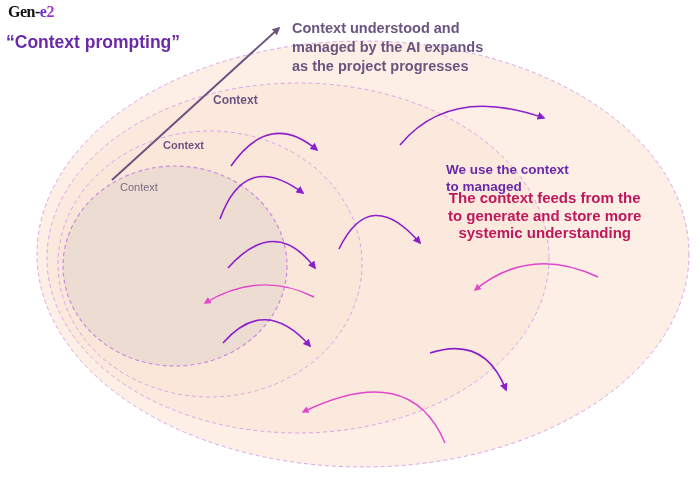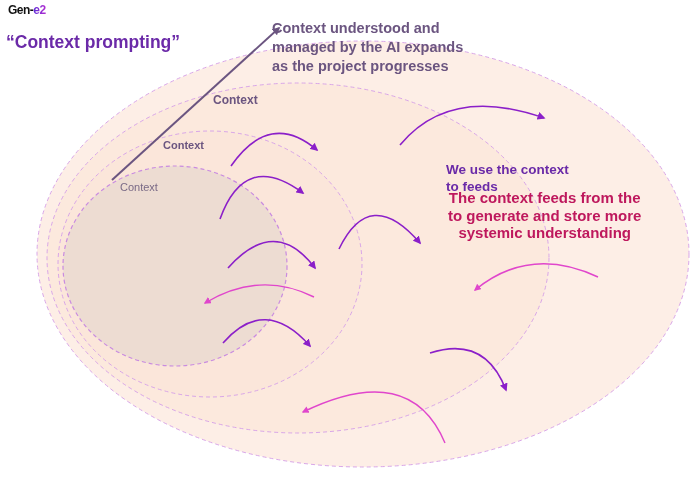--- a/index.html
+++ b/index.html
@@ -1,22 +1,22 @@
 <!DOCTYPE html>
 <html><head>
   <meta charset="utf-8">
   <style>
     html, body { margin: 0; padding: 0; background: #ffffff; }
     body { width: 700px; height: 483px; position: relative; overflow: hidden; font-family: "Liberation Sans", sans-serif; }
     #diagram { position: absolute; left: 0; top: 0; width: 700px; height: 483px; }
-    .brand { position: absolute; left: 8px; top: 3px; font-family: Liberation Sans, sans-serif; font-weight: bold; font-size: 12px; color: #111; letter-spacing: -0.5px; }
+    .brand { position: absolute; left: 8px; top: 3px; font-family: Liberation Serif, serif; font-weight: bold; font-size: 16px; color: #111; letter-spacing: -0.5px; }
     .brand .suffix { color: #7b2fc4; background: linear-gradient(90deg, #5a2bd8, #b42fd0); -webkit-background-clip: text; background-clip: text; -webkit-text-fill-color: transparent; }
     .subtitle { position: absolute; left: 6px; top: 32px; font-family: "Liberation Sans", sans-serif; font-weight: bold; font-size: 17.5px; color: #6b2aa8; }
     .txt { position: absolute; font-family: "Liberation Sans", sans-serif; font-weight: bold; white-space: nowrap; }
-    .expand-note { left: 272px; top: 19px; font-size: 14.5px; line-height: 19px; color: #6b5580; }
+    .expand-note { left: 292px; top: 19px; font-size: 14.5px; line-height: 19px; color: #6b5580; }
     .ctx-label-1 { left: 213px; top: 93px; font-size: 12px; color: #6b5580; }
     .ctx-label-2 { left: 163px; top: 139px; font-size: 11px; color: #6b5580; }
     .ctx-label-3 { left: 120px; top: 181px; font-size: 11px; color: #7a6a86; font-weight: normal; }
     .prompt-note { left: 446px; top: 133px; font-size: 13.5px; line-height: 17px; color: #6a2aa8; margin-top: 28px; }
     .feeds-note { left: 448px; top: 189px; font-size: 15px; line-height: 17.5px; color: #be185d; text-align: center; }
   </style>
 </head>
 <body>
 
 <svg id="diagram" viewBox="0 0 700 483" xmlns="http://www.w3.org/2000/svg">
@@ -60,20 +60,20 @@
   <div>managed by the AI expands</div>
   <div>as the project progresses</div>
 </div>
 
 <div class="txt ctx-label-1">Context</div>
 <div class="txt ctx-label-2">Context</div>
 <div class="txt ctx-label-3">Context</div>
 
 <div class="txt prompt-note">
   <div>We use the context</div>
-  <div>to feeds</div>
+  <div>to managed</div>
 </div>
 
 <div class="txt feeds-note">
   <div>The context feeds from the</div>
   <div>to generate and store more</div>
   <div>systemic understanding</div>
 </div>
 
 </body></html>

